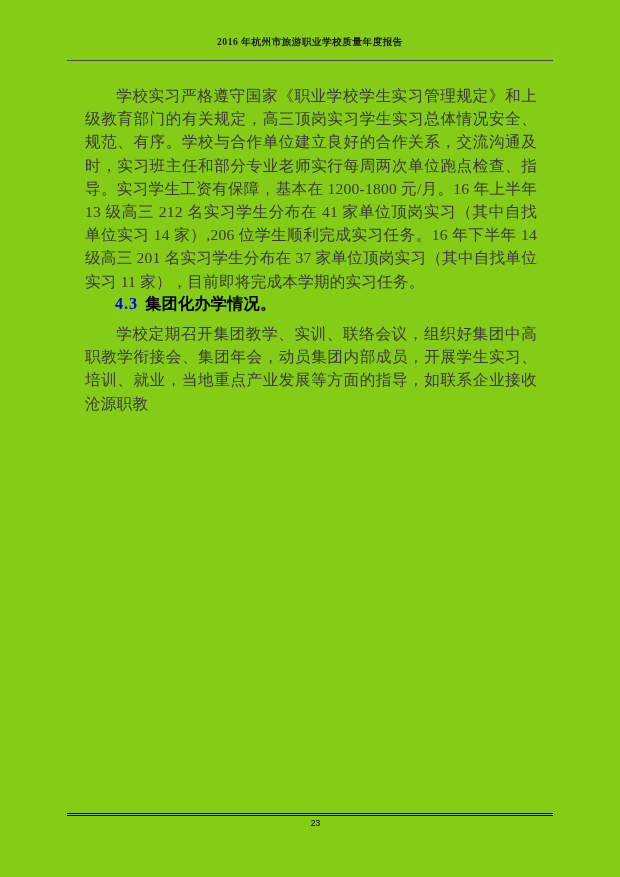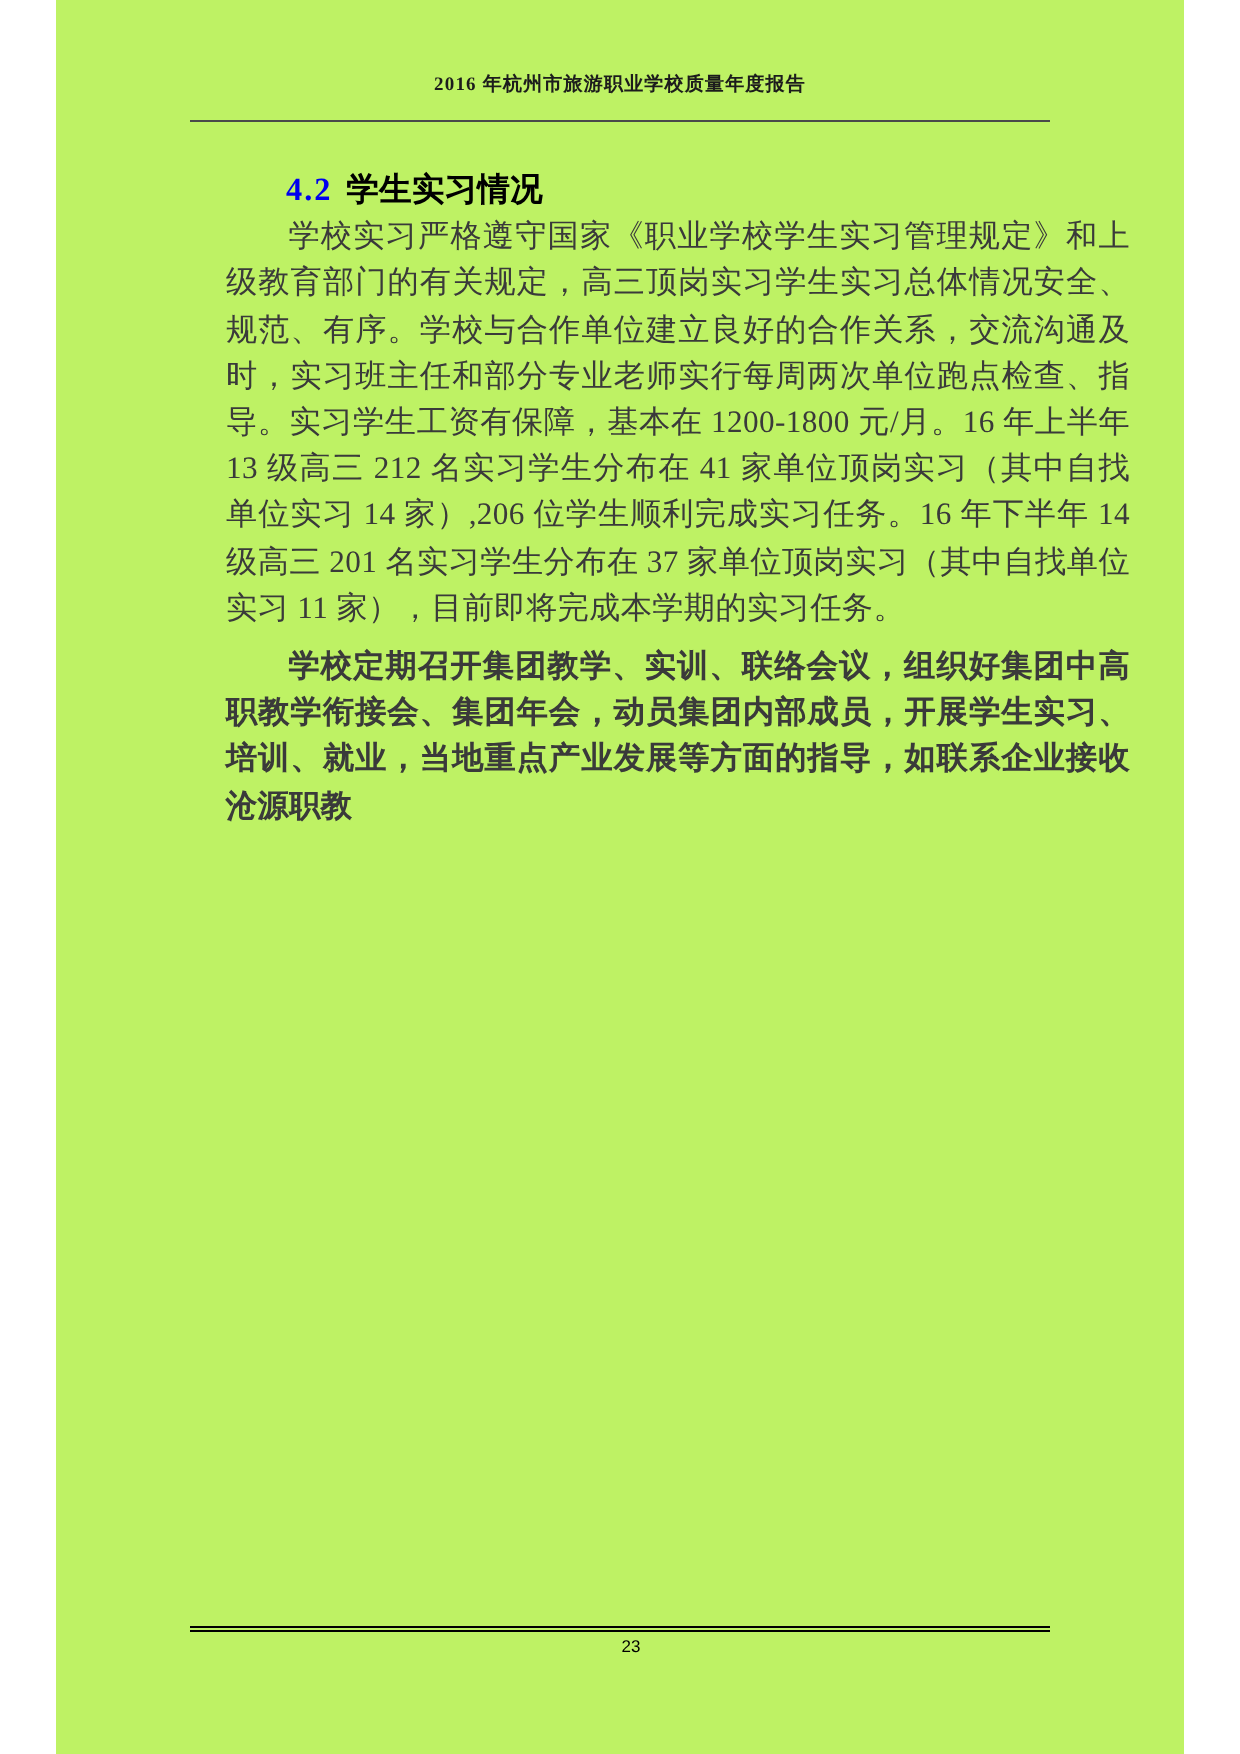--- a/index.html
+++ b/index.html
@@ -1,20 +1,20 @@
 <!DOCTYPE html>
 <html><head>
 <meta charset="utf-8">
 <style>
   html,body { margin:0; padding:0; background:#ffffff; }
   .page {
     position:relative;
-    width:564px; height:877px;
+    width:620px; height:877px;
     margin:0 auto;
-    background:#bef264;
+    background:#84cc16;
     font-family:"Liberation Serif","DejaVu Serif",serif;
     overflow:hidden;
   }
   .doc-header {
     position:absolute; top:36px; left:0; right:0;
     text-align:center;
     font-size:9.5px; font-weight:bold; color:#1c1c1c;
     letter-spacing:0.6px;
   }
   .header-rule {
@@ -22,21 +22,21 @@
     border-top:1.4px solid #4a4a4a;
   }
   .doc-body {
     position:absolute; top:84px; left:85px; width:452px;
     font-size:15.6px; line-height:23.2px;
     color:#3a3a3a;
     text-align:justify;
     letter-spacing:0.2px;
   }
   .doc-body p { margin:0; text-indent:2em; }
-  .doc-body p.para-gap { margin-top:6px;font-weight:bold; }
+  .doc-body p.para-gap { margin-top:6px; }
   .section-heading {
     margin:0;
     font-size:16.2px; line-height:23.2px;
     font-weight:bold; color:#000000;
     text-indent:1.85em;
   }
   .section-num {
     color:#0000EE;
     margin-right:7px;
     letter-spacing:1px;
@@ -58,26 +58,26 @@
 
 <div class="page">
 
   <div class="doc-header">2016 年杭州市旅游职业学校质量年度报告</div>
 
   <div class="header-rule"></div>
 
   <div class="doc-body">
 
 
-    <h3 class="section-heading">
-      <span class="section-num">4.2</span><span>学生实习情况</span>
-    </h3>
 
     <p>学校实习严格遵守国家《职业学校学生实习管理规定》和上级教育部门的有关规定，高三顶岗实习学生实习总体情况安全、规范、有序。学校与合作单位建立良好的合作关系，交流沟通及时，实习班主任和部分专业老师实行每周两次单位跑点检查、指导。实习学生工资有保障，基本在 1200-1800 元/月。16 年上半年 13 级高三 212 名实习学生分布在 41 家单位顶岗实习（其中自找单位实习 14 家）,206 位学生顺利完成实习任务。16 年下半年 14 级高三 201 名实习学生分布在 37 家单位顶岗实习（其中自找单位实习 11 家），目前即将完成本学期的实习任务。</p>
 
+    <h3 class="section-heading">
+      <span class="section-num">4.3</span><span>集团化办学情况。</span>
+    </h3>
 
 
     <p class="para-gap">学校定期召开集团教学、实训、联络会议，组织好集团中高职教学衔接会、集团年会，动员集团内部成员，开展学生实习、培训、就业，当地重点产业发展等方面的指导，如联系企业接收沧源职教</p>
 
   </div>
 
   <div class="footer-rule"></div>
 
   <div class="page-num">23</div>
 

